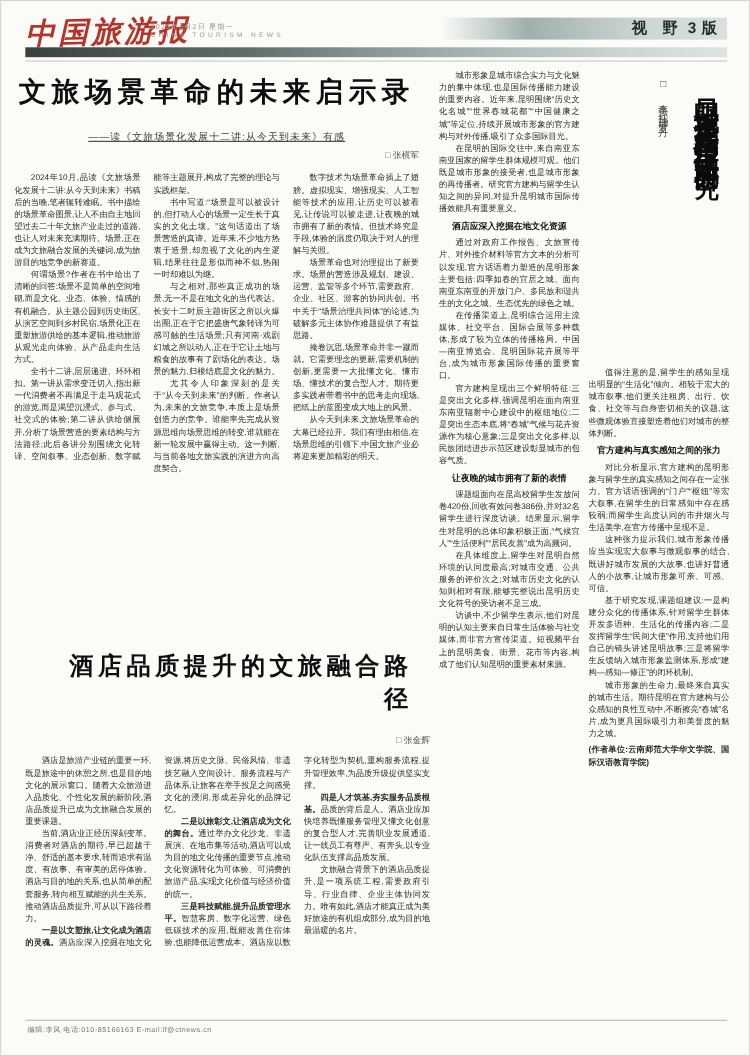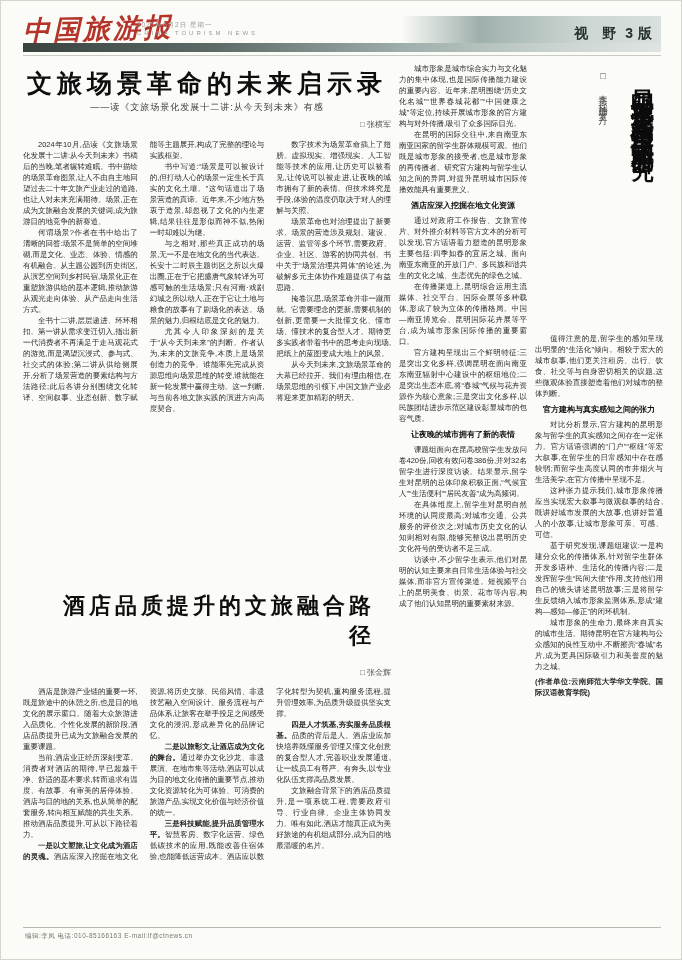--- a/index.html
+++ b/index.html
@@ -6,39 +6,39 @@
   .page{position:relative;width:682px;height:960px;background:#fbfbf8;
         font-family:"Liberation Sans",sans-serif;color:#222;overflow:hidden;
         border:1px solid #d6d5d0;box-sizing:border-box;}
   
   .masthead{position:absolute;left:22px;top:10px;font-family:"Liberation Serif",serif;
         font-weight:bold;font-size:27px;letter-spacing:3px;color:#b5342a;
         transform:rotate(-1.5deg);font-style:italic;}
   .mast-sub{position:absolute;left:136px;top:19px;color:#9a9a96;line-height:9px;}
   .mast-date{font-size:6.5px;letter-spacing:1px;}
   .mast-en{font-size:6px;letter-spacing:3px;}
-  .section-band{position:absolute;left:400px;right:20px;top:15px;height:36px;
+  .section-band{position:absolute;left:400px;right:20px;top:15px;height:20px;
         background:linear-gradient(90deg,rgba(150,163,160,0) 0%,#9fb0ac 30%,#ccd6d3 70%,#d9e0de 100%);
         display:flex;align-items:center;justify-content:flex-end;}
   .section-label{font-size:14px;font-weight:bold;letter-spacing:5px;color:#23302d;padding-right:4px;}
   .header-bar{position:absolute;left:22px;right:20px;top:42px;height:9px;
         background:linear-gradient(90deg,#39423f 0%,#5d6b67 30%,#9fafab 60%,#ccd5d2 85%,#dfe4e2 100%);}
   .header-hairline{position:absolute;left:22px;right:20px;top:54px;height:0;border-top:1px solid #c9c9c4;}
   
   .body-text{font-size:7.5px;line-height:11px;text-align:justify;color:#2a2a28;}
   .body-text p{margin:0;text-indent:2em;}
   .body-text p.subhead{font-weight:bold;font-size:8px;text-align:center;text-indent:0;
         margin:5px 0 4px 0;color:#111;}
   .body-text p.note{font-weight:bold;text-indent:0;margin-top:4px;}
   .body-text b{font-weight:bold;}
   
-  .a1{position:absolute;left:22px;top:60px;width:368px;}
+  .a1{position:absolute;left:12px;top:60px;width:368px;}
   .a1-title{font-family:"Liberation Serif",serif;font-weight:bold;font-size:25px;
         letter-spacing:5px;text-align:center;color:#0e0e0e;margin:6px 0 0 0;}
-  .a1-sub{font-size:9px;text-align:center;color:#3c3c3a;margin-top:1px;letter-spacing:1px;}
+  .a1-sub{font-size:9px;text-align:center;color:#3c3c3a;margin-top:18px;letter-spacing:1px;text-decoration:underline;}
   .a-author{font-size:8px;text-align:right;color:#555;margin-top:5px;}
   .a1-body{margin-top:9px;height:430px;column-count:3;column-gap:12px;overflow:hidden;}
   
   .a2-mid{position:absolute;left:398px;top:62px;width:128px;height:862px;overflow:hidden;}
   .a2-titleblock{position:absolute;left:534px;top:70px;width:128px;height:252px;
         writing-mode:vertical-rl;text-align:left;}
   .a2-vtitle{font-family:"Liberation Serif",serif;font-weight:bold;font-size:23px;
         line-height:42px;letter-spacing:4px;color:#0c0c0c;height:250px;}
   .a2-vauthor{font-size:9px;line-height:24px;letter-spacing:2px;color:#444;
         height:230px;margin-block-start:6px;}

